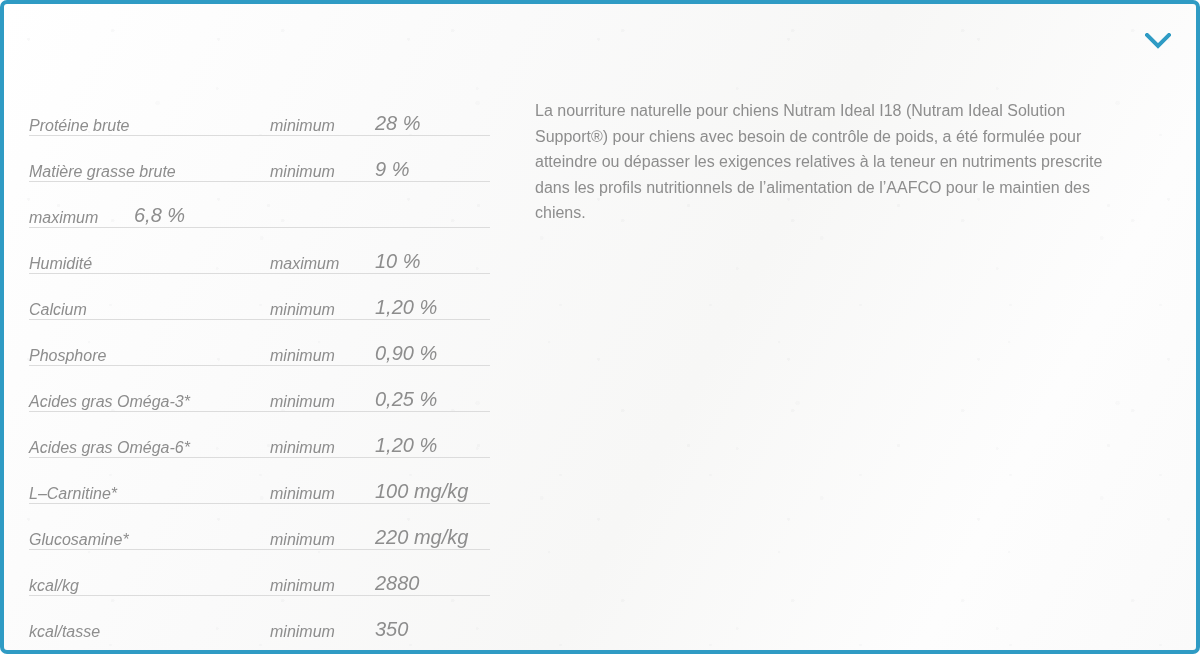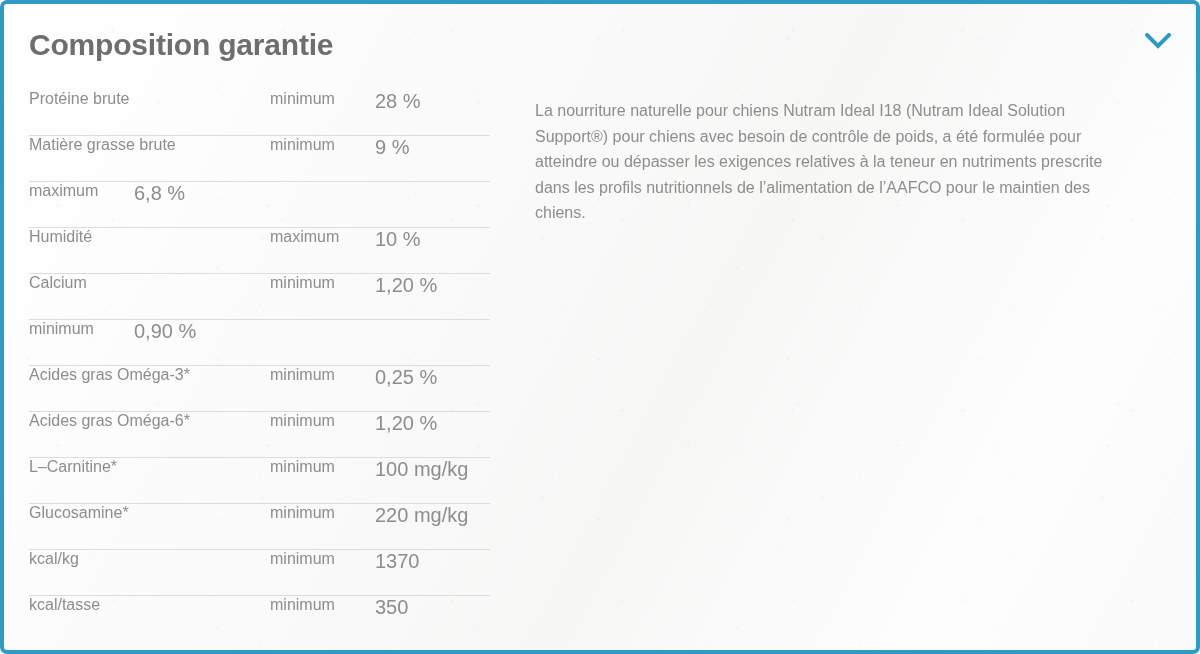--- a/index.html
+++ b/index.html
@@ -87,21 +87,22 @@
     position: absolute;
     left: 25px;
     top: 0;
     width: 461px;
   }
   .analysis-row {
     position: relative;
     height: 45px;
     border-bottom: 1px solid #dcdcdc;
     display: flex;
-    align-items: flex-start;
+    align-items: flex-end;
+    font-style: italic;
   }
   .analysis-row.last { border-bottom: none; }
   .cell-nutrient {
     width: 241px;
     flex: 0 0 241px;
     font-size: 16px;
     color: #8d8d8d;
     white-space: nowrap;
   }
   .cell-qualifier {
@@ -132,21 +133,20 @@
     margin: 0 0 25px 0;
   }
   .note-paragraph:last-child { margin-bottom: 0; }
 </style>
 </head>
 <body>
 
 <div class="panel">
 
   <div class="panel-header">
-    <div class="panel-title">Composition garantie</div>
 
     <div class="chevron-toggle">
       <span>
         <svg width="26" height="16" viewBox="0 0 26 16" aria-hidden="true">
           <path d="M2 2 L13 13 L24 2" fill="none" stroke="#2f9bc4" stroke-width="4" stroke-linecap="square" stroke-linejoin="miter"></path>
         </svg>
       </span>
     </div>
   </div>
 
@@ -177,20 +177,21 @@
         <div class="cell-value">10 %</div>
       </div>
 
       <div class="analysis-row">
         <div class="cell-nutrient">Calcium</div>
         <div class="cell-qualifier">minimum</div>
         <div class="cell-value">1,20 %</div>
       </div>
 
       <div class="analysis-row">
+        <div class="cell-nutrient">Phosphore</div>
         <div class="cell-qualifier">minimum</div>
         <div class="cell-value">0,90 %</div>
       </div>
 
       <div class="analysis-row">
         <div class="cell-nutrient">Acides gras Oméga-3*</div>
         <div class="cell-qualifier">minimum</div>
         <div class="cell-value">0,25 %</div>
       </div>
 
@@ -208,21 +209,21 @@
 
       <div class="analysis-row">
         <div class="cell-nutrient">Glucosamine*</div>
         <div class="cell-qualifier">minimum</div>
         <div class="cell-value">220 mg/kg</div>
       </div>
 
       <div class="analysis-row">
         <div class="cell-nutrient">kcal/kg</div>
         <div class="cell-qualifier">minimum</div>
-        <div class="cell-value">1370</div>
+        <div class="cell-value">2880</div>
       </div>
 
       <div class="analysis-row last">
         <div class="cell-nutrient">kcal/tasse</div>
         <div class="cell-qualifier">minimum</div>
         <div class="cell-value">350</div>
       </div>
 
     </div>
 

